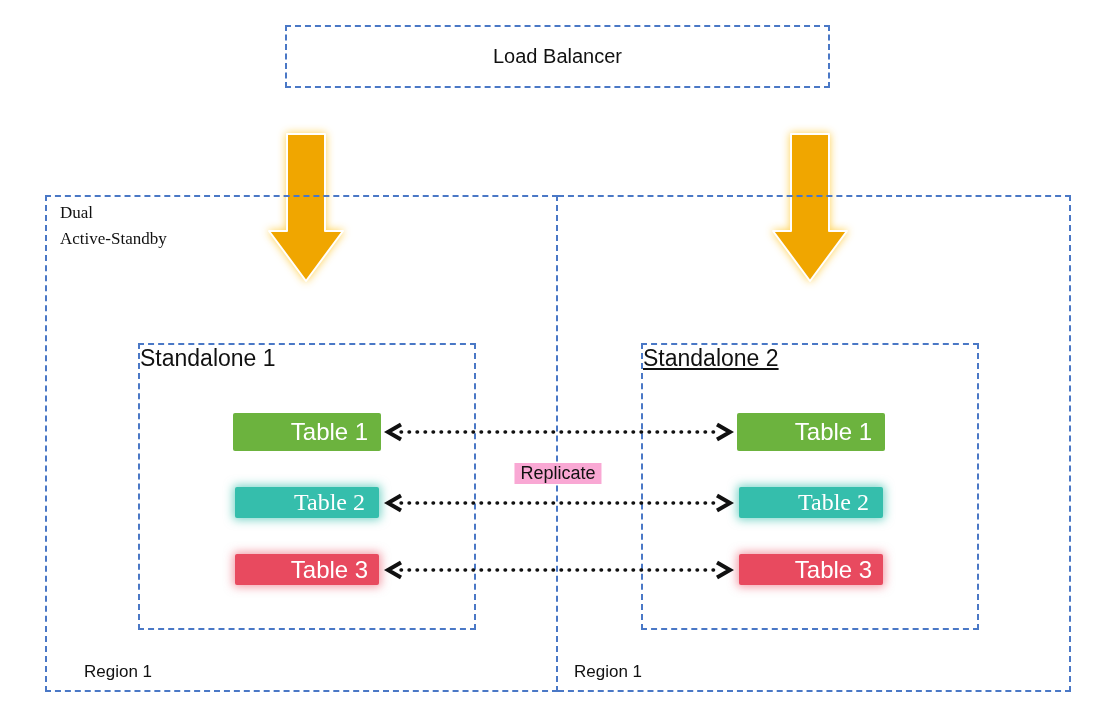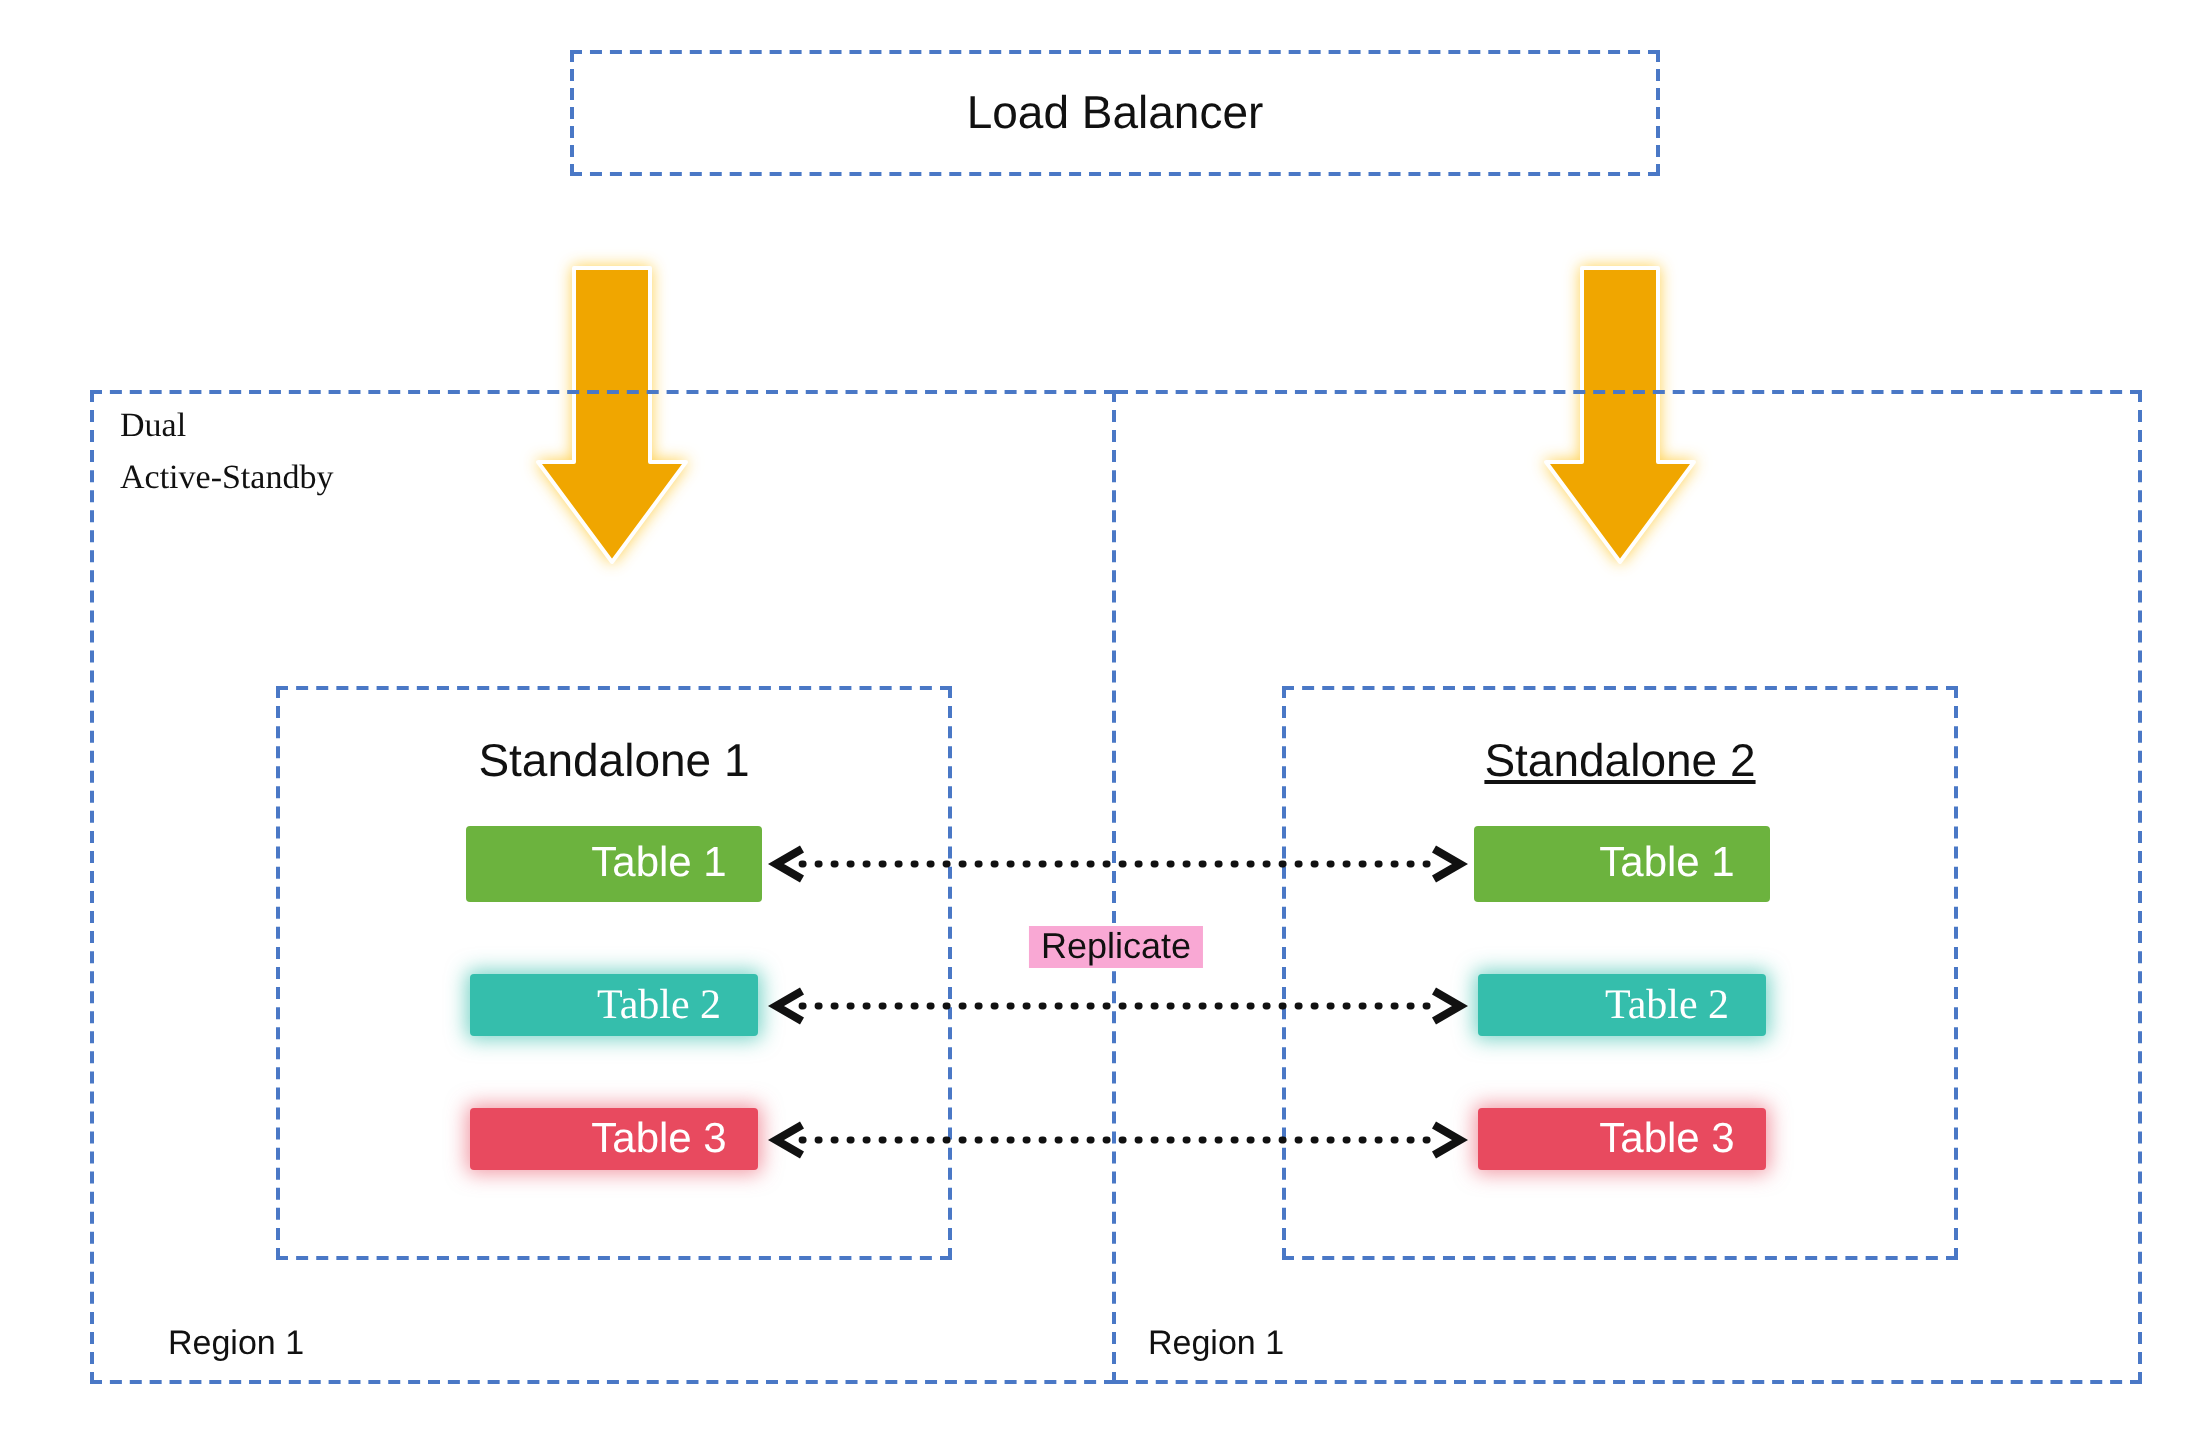--- a/index.html
+++ b/index.html
@@ -17,44 +17,44 @@
   .dashed-box {
     position: absolute;
     border: 2px dashed #4A78C6;
     background: transparent;
   }
 
   .lb-box {
     left: 285px; top: 25px; width: 545px; height: 63px;
     display: flex; align-items: center; justify-content: center;
   }
-  .lb-label { font-size: 23px; color: #111111; }
+  .lb-label { font-size: 20px; color: #111111; }
 
   .region-1 { left: 45px; top: 195px; width: 513px; height: 497px; }
   .region-2 { left: 558px; top: 195px; width: 513px; height: 497px; border-left: none; }
 
   .mode-label {
     position: absolute; left: 60px; top: 200px;
     font-size: 17px; line-height: 1.55; white-space: pre-line; font-family: Liberation Serif, serif;
   }
   .region-label { position: absolute; font-size: 17px; }
   .region-label-1 { left: 60px; top: 662px; margin-left: 24px; }
   .region-label-2 { left: 574px; top: 662px; }
 
   .standalone-1 { left: 138px; top: 343px; width: 338px; height: 287px; }
   .standalone-2 { left: 641px; top: 343px; width: 338px; height: 287px; }
   .standalone-title {
-    margin-top: 22px; text-align: center;
+    margin-top: 0; 
     font-size: 23px; color: #111111;
   }
 
   .table-chip {
     position: absolute;
     display: flex; align-items: center; justify-content: center;
-    color: #ffffff; font-size: 21px;
+    color: #ffffff; font-size: 24px;
     border-radius: 2px;
     padding-left: 45px;
   }
   .t1-left  { left: 233px; top: 413px; width: 148px; height: 38px; }
   .t2-left  { left: 235px; top: 487px; width: 144px; height: 31px; }
   .t3-left  { left: 235px; top: 554px; width: 144px; height: 31px; }
   .t1-right { left: 737px; top: 413px; width: 148px; height: 38px; }
   .t2-right { left: 739px; top: 487px; width: 144px; height: 31px; }
   .t3-right { left: 739px; top: 554px; width: 144px; height: 31px; }
   .glow-teal { box-shadow: 0 0 10px 2px rgba(53,190,172,0.65); font-family: Liberation Serif, serif; }

